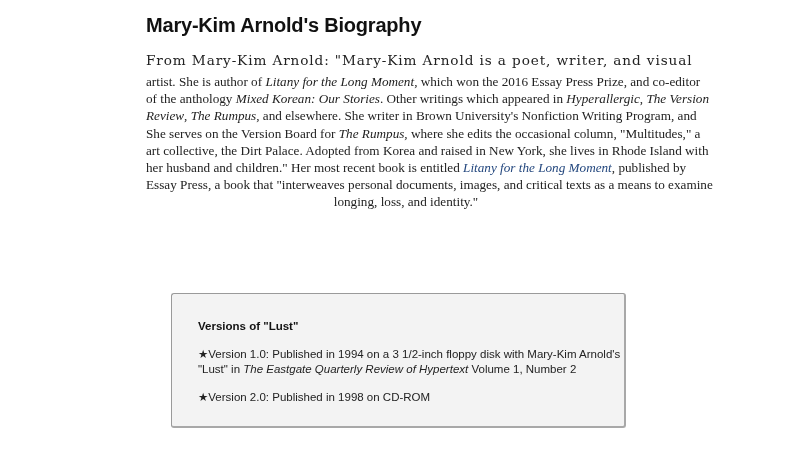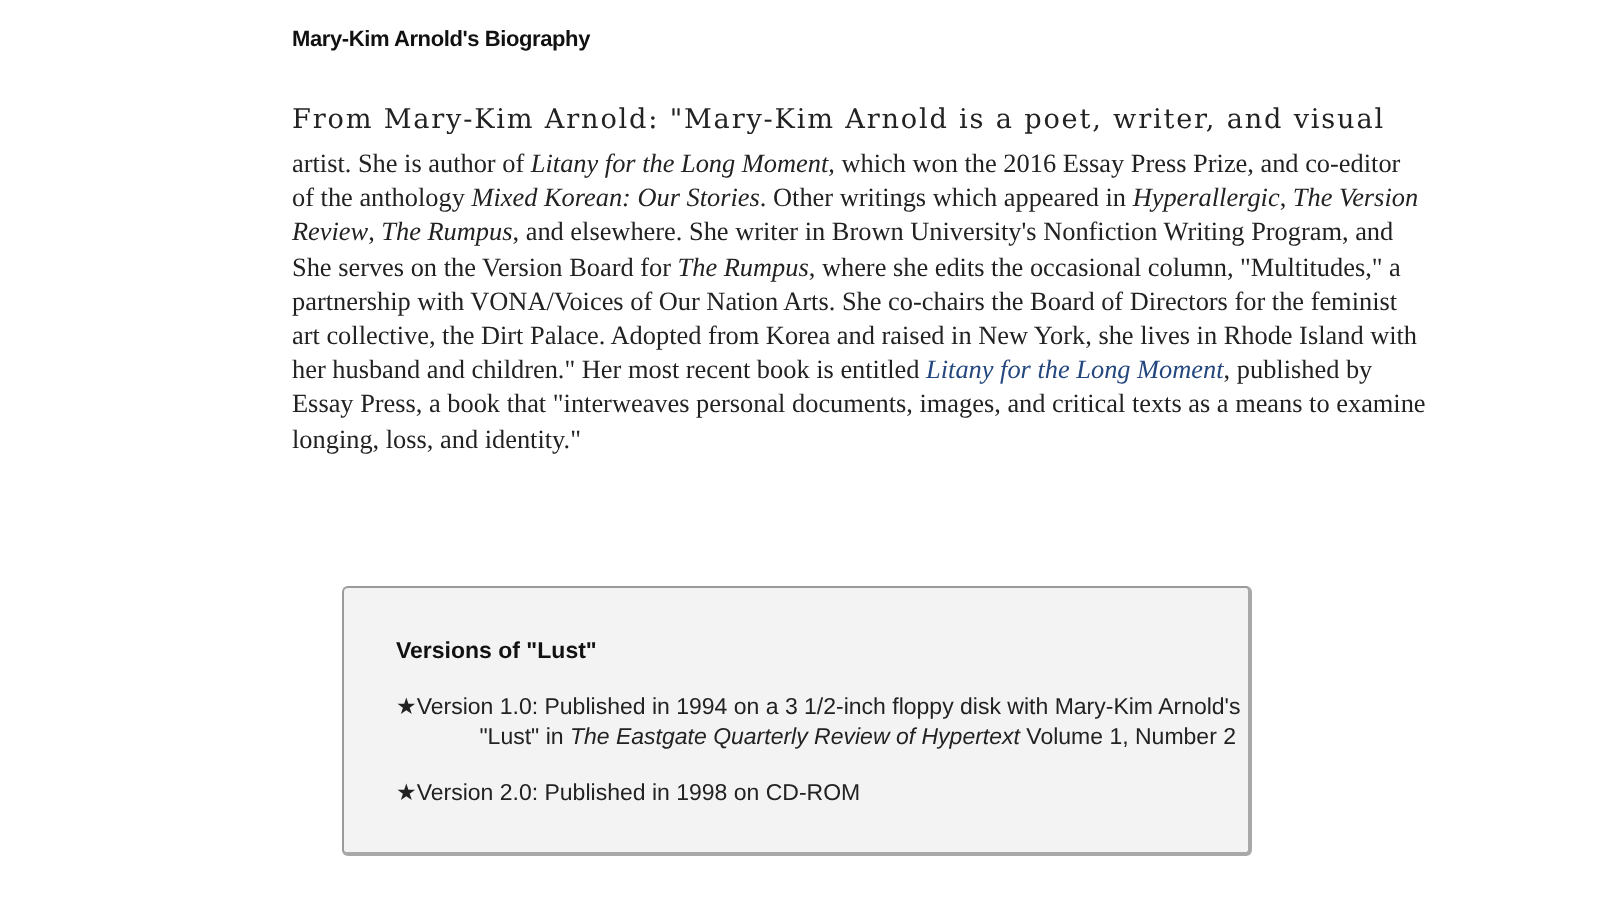--- a/index.html
+++ b/index.html
@@ -15,21 +15,21 @@
       width: 800px;
       height: 450px;
     }
     .bio-title {
       position: absolute;
       left: 146px;
       top: 14px;
       margin: 0;
       font-family: "Liberation Sans", sans-serif;
       font-weight: bold;
-      font-size: 11px;
+      font-size: 20px;
       color: #111111;
       letter-spacing: -0.2px;
     }
     .bio-lead {
       position: absolute;
       left: 146px;
       top: 52px;
       width: 520px;
       margin: 0;
       font-family: "DejaVu Serif", serif;
@@ -45,20 +45,21 @@
       width: 520px;
       margin: 0;
       font-family: "Liberation Serif", serif;
       font-size: 13.2px;
       line-height: 17.2px;
       color: #222222;
     }
     .bio-body .line {
       display: block;
       white-space: nowrap;
+      text-align: center;
     }
     .bio-body em {
       font-style: italic;
     }
     .bio-body a.book-link {
       color: #23477e;
       font-style: italic;
       text-decoration: none;
     }
     .versions-box {
@@ -92,38 +93,37 @@
       font-size: 11.5px;
       line-height: 15px;
       color: #222222;
       width: 420px;
     }
     .version-item .line {
       display: block;
       white-space: nowrap;
     }
     .version-item em { font-style: italic; }
-    .v1 { top: 53px; text-align: right; }
+    .v1 { top: 53px; }
     .v2 { top: 96px; }
     .star { color: #222222; }
   </style>
 </head>
 <body>
 
 <div class="page">
   <h2 class="bio-title">Mary-Kim Arnold's Biography</h2>
 
   <p class="bio-lead">From Mary-Kim Arnold: "Mary-Kim Arnold is a poet, writer, and visual</p>
 
   <div class="bio-body">
     <span class="line"><span>artist. She is author of </span><em>Litany for the Long Moment</em><span>, which won the 2016 Essay Press Prize, and co-editor</span></span>
     <span class="line"><span>of the anthology </span><em>Mixed Korean: Our Stories</em><span>. Other writings which appeared in </span><em>Hyperallergic</em><span>, </span><em>The Version</em></span>
     <span class="line"><em>Review</em><span>, </span><em>The Rumpus</em><span>, and elsewhere. She writer in Brown University's Nonfiction Writing Program, and</span></span>
     <span class="line"><span>She serves on the Version Board for </span><em>The Rumpus</em><span>, where she edits the occasional column, "Multitudes," a</span></span>
-    <span class="line">partnership with VONA/Voices of Our Nation Arts. She co-chairs the Board of Directors for the feminist</span>
     <span class="line">art collective, the Dirt Palace. Adopted from Korea and raised in New York, she lives in Rhode Island with</span>
     <span class="line"><span>her husband and children." Her most recent book is entitled </span><a class="book-link" href="#">Litany for the Long Moment</a><span>, published by</span></span>
     <span class="line">Essay Press, a book that "interweaves personal documents, images, and critical texts as a means to examine</span>
     <span class="line">longing, loss, and identity."</span>
   </div>
 
   <div class="versions-box">
     <p class="versions-title">Versions of "Lust"</p>
 
     <div class="version-item v1">

